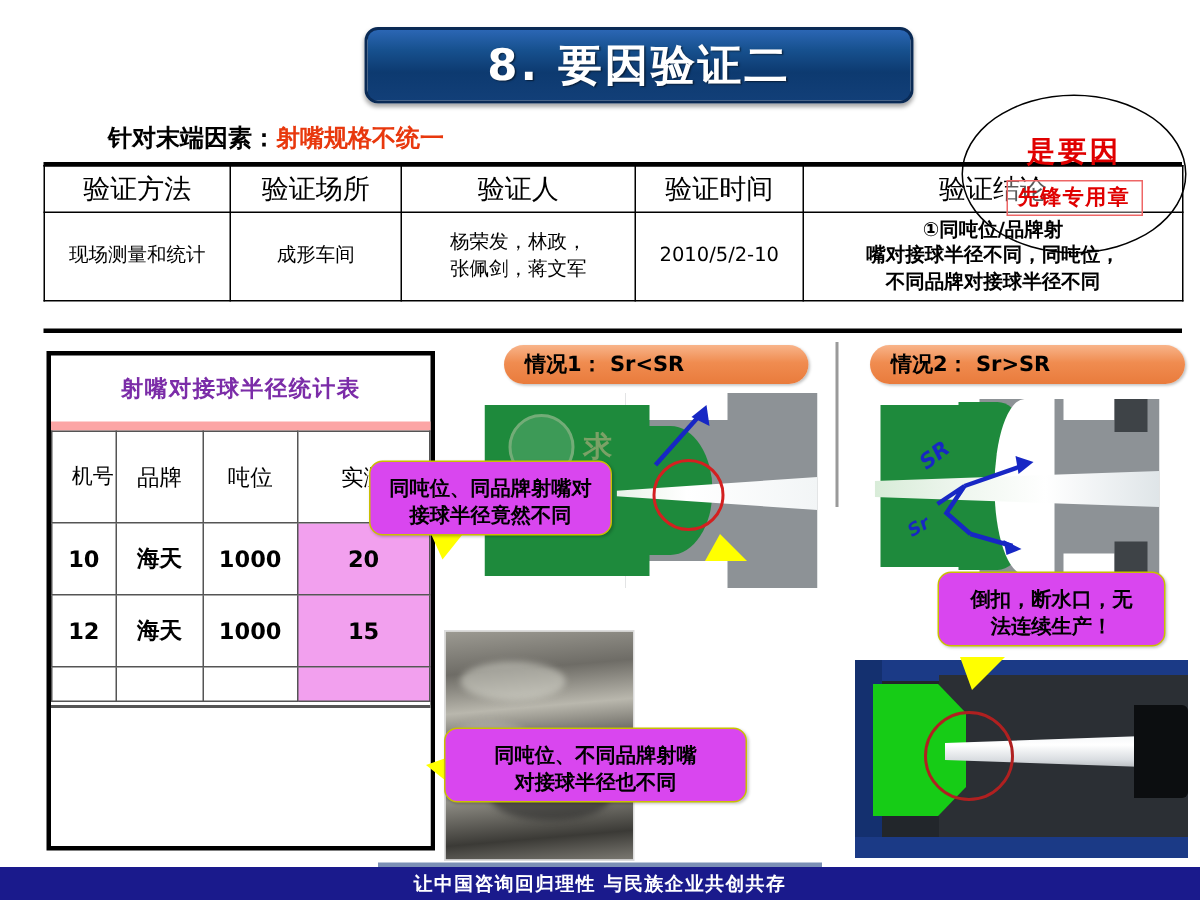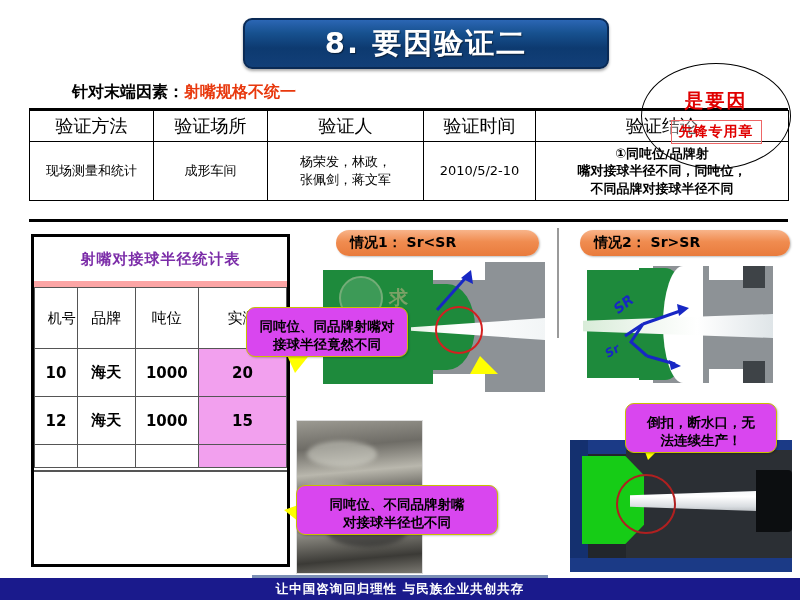--- a/index.html
+++ b/index.html
@@ -132,21 +132,21 @@
   .callout{position:absolute;background:#d946ef;border:1px solid #c9c000;border-radius:9px;
     display:flex;align-items:flex-end;justify-content:center;text-align:center;z-index:25;
     box-shadow:1px 1px 2px rgba(0,0,0,.22);}
   .callout .ctxt{font-size:13.5px;font-weight:bold;color:#000;line-height:1.34;padding:3px 6px;}
   .tail{position:absolute;width:0;height:0;z-index:24;}
 
   .co1{left:246px;top:307px;width:160px;height:48px;}
   .co1-tail{left:286px;top:353px;border-left:9px solid transparent;border-right:16px solid transparent;border-top:20px solid #ffff00;}
   .co2{left:446px;top:364px;width:118px;height:48px;}
   .co2-tail{left:470px;top:356px;border-left:10px solid transparent;border-right:18px solid transparent;border-bottom:18px solid #ffff00;}
-  .co3{left:625px;top:403px;width:150px;height:48px;}
+  .co3{left:625px;top:381px;width:150px;height:48px;}
   .co3-tail{left:640px;top:438px;border-left:8px solid transparent;border-right:22px solid transparent;border-top:22px solid #ffff00;}
   .co4{left:296px;top:485px;width:200px;height:48px;}
   .co4-tail{left:284px;top:503px;border-top:7px solid transparent;border-bottom:16px solid transparent;border-right:20px solid #ffff00;}
 
   
   .footer{position:absolute;left:0;bottom:0;width:800px;height:22px;background:#1a1a8c;
     display:flex;align-items:center;justify-content:center;}
   .footer .ftxt{color:#ffffff;font-size:12.5px;font-weight:bold;letter-spacing:1px;}
   .footer-bar{position:absolute;left:252px;bottom:20px;width:296px;height:5px;background:#7b8fb5;}
 </style>

